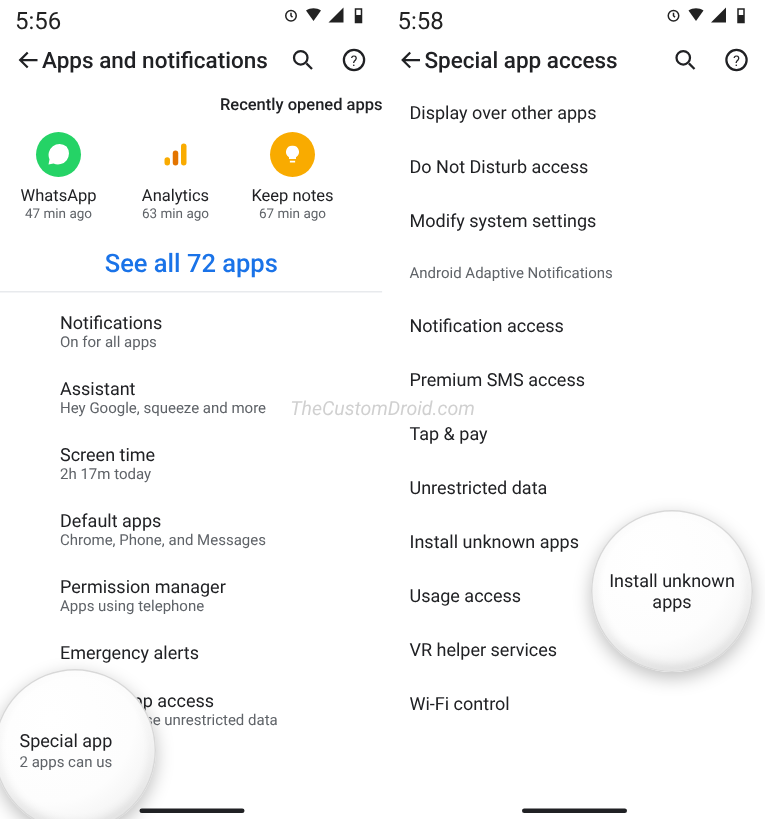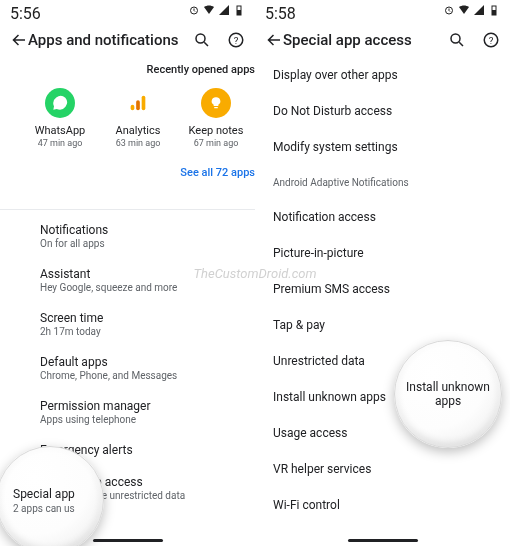--- a/index.html
+++ b/index.html
@@ -6,26 +6,26 @@
     body { width: 510px; height: 546px; display: flex; background: #fff; position: relative; overflow: hidden; }
     .pane { width: 255px; height: 546px; position: relative; background: #fff; overflow: hidden; }
     .statusbar { display: flex; justify-content: space-between; align-items: flex-start; padding: 4px 10px 2px 10px; font-size: 16px; color: #222; }
     .status-icons { display: flex; gap: 3px; align-items: center; }
     .status-icons svg { width: 12px; height: 12px; }
     .appbar { display: flex; align-items: center; padding: 6px 10px 8px 10px; gap: 0; }
     .appbar-title { font-size: 15px; font-weight: 500; color: #202124; flex: 1; }
     .appbar-icons { display: flex; gap: 16px; }
     .back-icon, .search-icon, .help-icon { width: 18px; height: 18px; color: #202124; }
     .section-label { text-align: right; font-size: 11px; font-weight: 500; color: #202124; margin: 6px 0 12px 0; }
-    .recent-apps { display: flex; justify-content: flex-end; padding: 0 0; }
+    .recent-apps { display: flex; justify-content: flex-start; padding: 0 0; }
     .app-item { display: flex; flex-direction: column; align-items: center; width: 78px; }
     .app-icon { width: 30px; height: 30px; border-radius: 50%; display: flex; align-items: center; justify-content: center; margin-bottom: 6px; }
     .app-name { font-size: 11px; color: #202124; font-weight: 400; }
     .app-sub { font-size: 9px; color: #5f6368; margin-top: 1px; }
-    .see-all { text-align: right; font-size: 11px; font-weight: 500; color: #1a73e8; margin: 18px 0 30px 0; }
+    .see-all { text-align: center; font-size: 17px; font-weight: 500; color: #1a73e8; margin: 18px 0 8px 0; }
     .divider { border: none; border-top: 1px solid #e8eaed; margin: 0 0 4px 0; }
     .settings-list { padding: 0 0 0 40px; }
     .setting-item { padding: 9px 10px 9px 0; }
     .setting-title { font-size: 12px; color: #202124; font-weight: 400; }
     .setting-sub { font-size: 10px; color: #5f6368; margin-top: 1px; }
     .sa-list { padding: 0 0 0 18px; }
     .sa-item { padding: 11px 10px 11px 0; font-size: 12px; color: #202124; }
     .sa-sub { font-size: 10px; color: #5f6368; margin-top: 1px; }
     .magnifier { position: absolute; width: 108px; height: 108px; border-radius: 50%; background: radial-gradient(circle at 35% 30%, #ffffff 0%, #fdfdfd 55%, #f2f2f2 80%); border: 1px solid #d8d8d8; box-shadow: 0 4px 12px rgba(0,0,0,0.25), inset 0 2px 6px rgba(255,255,255,0.8), inset 0 -3px 8px rgba(0,0,0,0.12); display: flex; flex-direction: column; justify-content: center; padding-left: 16px; }
     .mag-title { font-size: 12px; color: #202124; }
@@ -190,23 +190,20 @@
     <div class="sa-item">
         <div>Modify system settings</div>
       </div>
     <div class="sa-item">
         <div class="sa-sub">Android Adaptive Notifications</div>
       </div>
     <div class="sa-item">
         <div>Notification access</div>
       </div>
     <div class="sa-item">
-        <div>Picture-in-picture</div>
-      </div>
-    <div class="sa-item">
         <div>Premium SMS access</div>
       </div>
     <div class="sa-item">
         <div>Tap &amp; pay</div>
       </div>
     <div class="sa-item">
         <div>Unrestricted data</div>
       </div>
     <div class="sa-item">
         <div>Install unknown apps</div>

